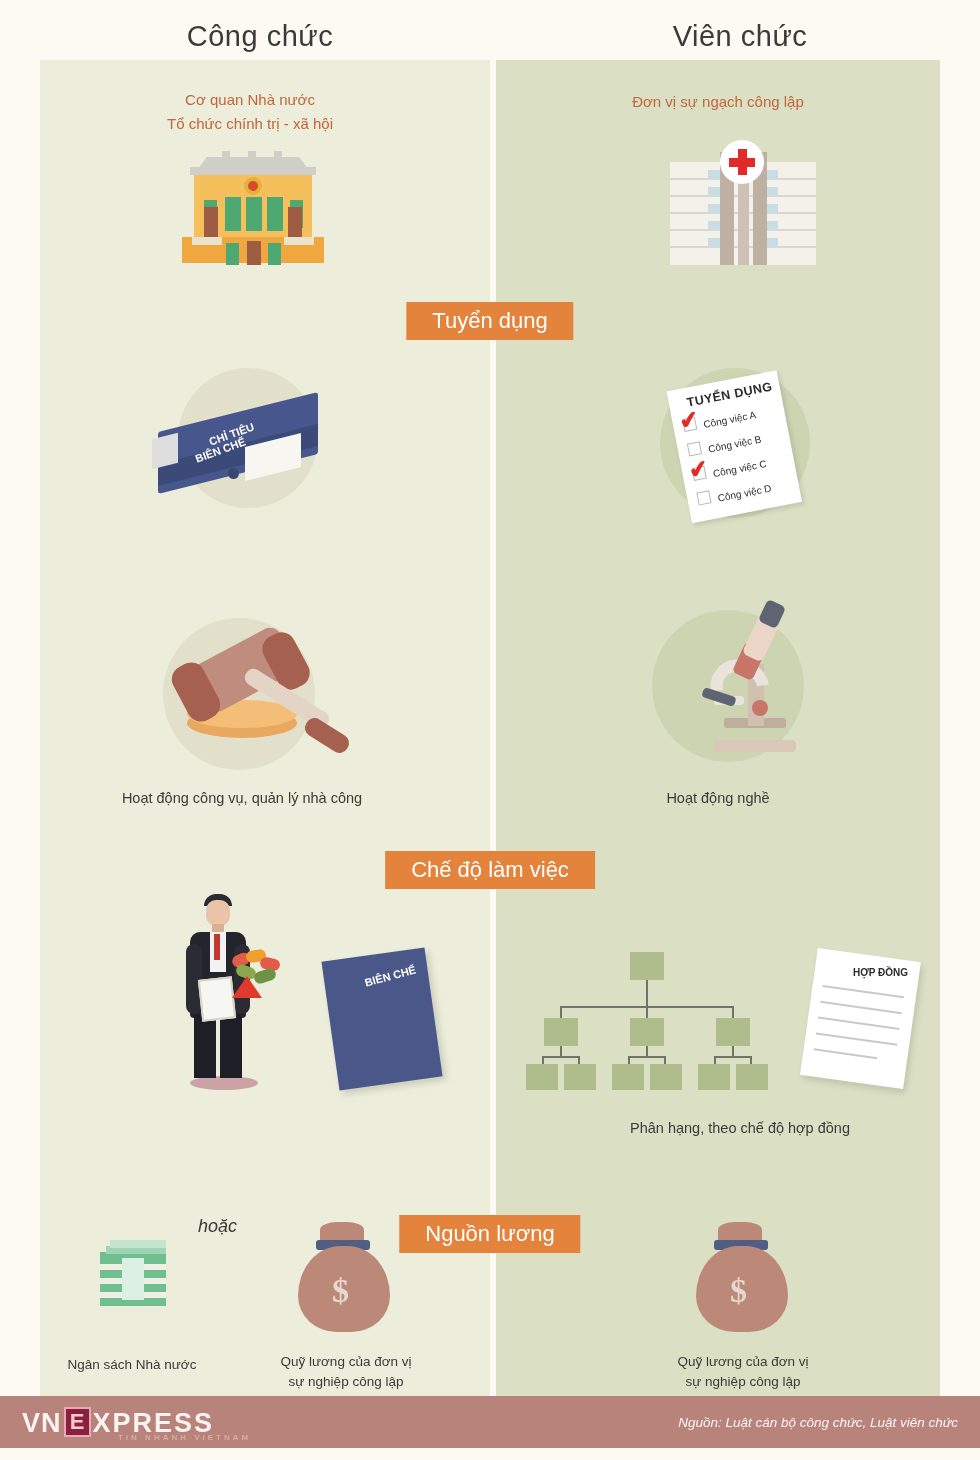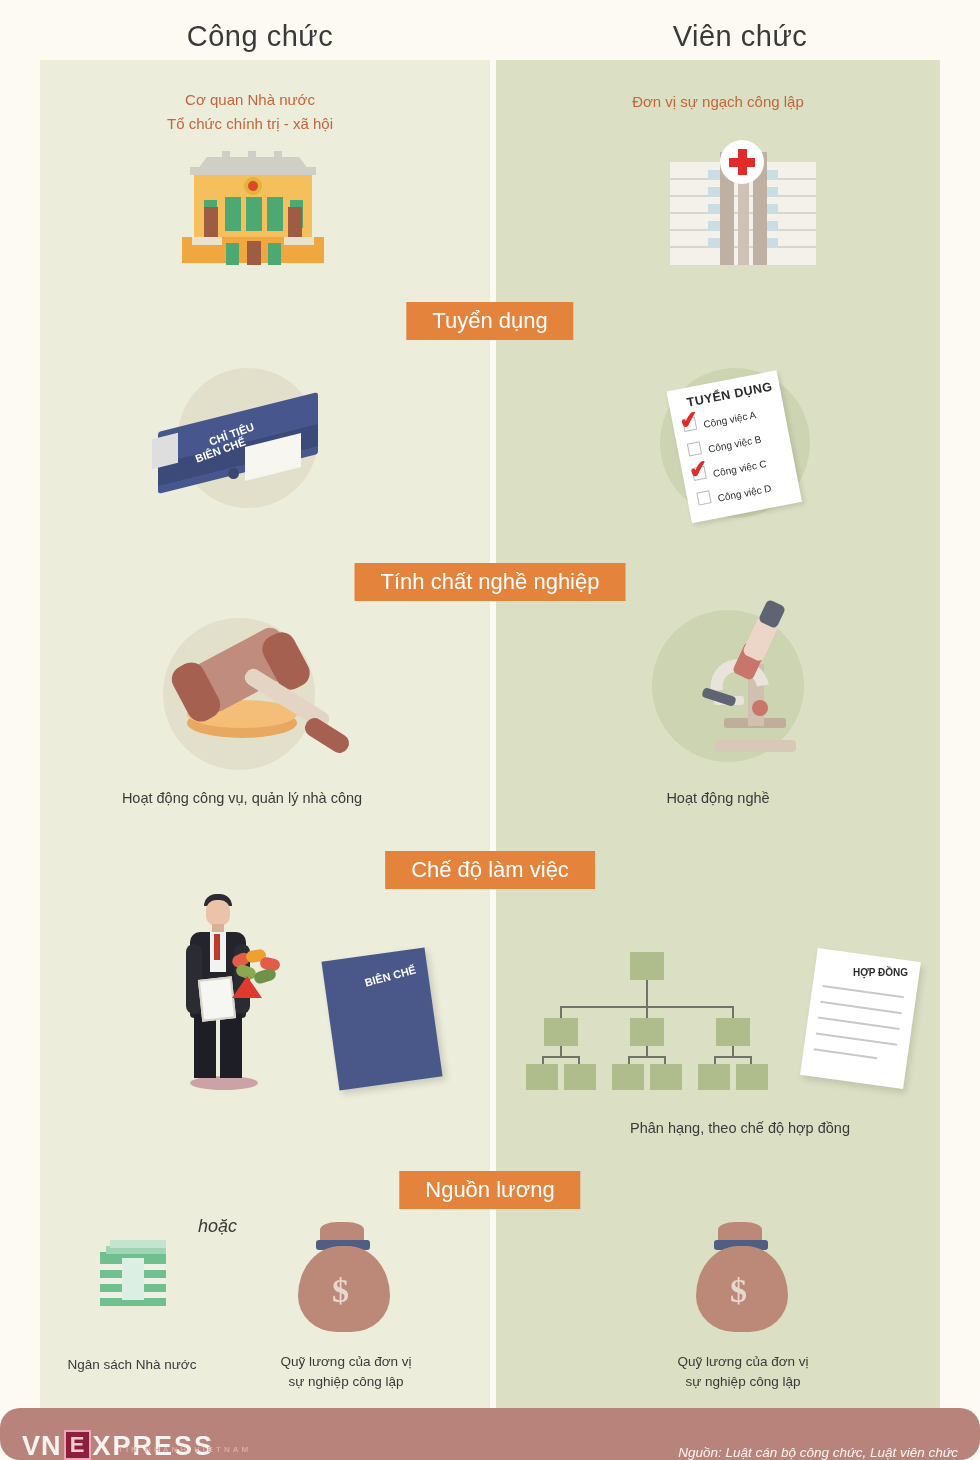--- a/index.html
+++ b/index.html
@@ -74,27 +74,26 @@
     color: #3A3A3A;
   }
 
   
   .blob { position: absolute; border-radius: 50%; }
   .blob.cream { background: #E2E0CA; }
   .blob.sage  { background: #CDD4B2; }
 
   
   .footer {
-    position: absolute; left: 0; bottom: 0;
+    position: absolute; left: 0; bottom: 12px;
     width: 980px; height: 52px;
     background: #B8837A;
-    display: flex; align-items: flex-end;
+    display: flex; align-items: center;
     justify-content: space-between;
     padding: 0 22px;
-    border-radius: 20px;
   }
   .logo { display: flex; align-items: flex-end; }
   .logo .vn {
     color: #FBF3F1; font-weight: bold; font-size: 27px;
     letter-spacing: 1px; line-height: 28px;
   }
   .logo .ebox {
     background: #8C1F3C; border: 2px solid #E8A8B6;
     width: 27px; height: 30px; margin: 0 2px;
     display: flex; align-items: center; justify-content: center;
@@ -257,21 +256,20 @@
     <div class="dark-label" style="left:40px; top:65px; font-size:10px; font-weight:normal;">Công việc B</div>
 
     <div class="icon-abs" style="left:20px; top:86px; width:13px; height:13px; border:1.6px solid #B8B8B8;"></div>
     <div class="icon-abs" style="left:17px; top:79px; width:22px; height:18px; color:#E02B28; font-size:23px; font-weight:bold; line-height:18px;">✔</div>
     <div class="dark-label" style="left:40px; top:90px; font-size:10px; font-weight:normal;">Công việc C</div>
 
     <div class="icon-abs" style="left:20px; top:111px; width:13px; height:13px; border:1.6px solid #B8B8B8;"></div>
     <div class="dark-label" style="left:40px; top:115px; font-size:10px; font-weight:normal;">Công việc D</div>
   </div>
 
-  <div class="banner" style="top:563px;">Tính chất nghề nghiệp</div>
 
   <div class="blob cream" style="left:163px; top:618px; width:152px; height:152px;"></div>
   <div class="icon-abs" style="left:163px; top:618px; width:185px; height:160px;">
 
     <div class="icon-abs" style="left:24px; top:90px; width:110px; height:30px; border-radius:50%; background:#E8A860;"></div>
     <div class="icon-abs" style="left:24px; top:82px; width:110px; height:28px; border-radius:50%; background:#F5BE78;"></div>
 
     <div class="icon-abs" style="left:30px; top:26px; width:100px; height:52px; background:#C08C7E; border-radius:12px; transform:rotate(-28deg);"></div>
     <div class="icon-abs" style="left:16px; top:44px; width:34px; height:60px; background:#A5604F; border-radius:14px; transform:rotate(-28deg);"></div>
     <div class="icon-abs" style="left:106px; top:14px; width:34px; height:58px; background:#A5604F; border-radius:14px; transform:rotate(-28deg);"></div>
@@ -364,21 +362,21 @@
     <div class="doc-paper" style="left:12px; top:6px; width:104px; height:128px; box-shadow:3px 4px 6px rgba(0,0,0,.12);"></div>
     <div class="dark-label" style="left:50px; top:16px; font-size:10px; transform:rotate(-8deg);">HỢP ĐỒNG</div>
     <div class="doc-line" style="left:22px; top:42px; width:82px;"></div>
     <div class="doc-line" style="left:22px; top:58px; width:82px;"></div>
     <div class="doc-line" style="left:22px; top:74px; width:82px;"></div>
     <div class="doc-line" style="left:22px; top:90px; width:82px;"></div>
     <div class="doc-line" style="left:22px; top:106px; width:64px;"></div>
   </div>
   <div class="caption" style="left:560px; top:1118px;">Phân hạng, theo chế độ hợp đồng</div>
 
-  <div class="banner" style="top:1171px;">Nguồn lương</div>
+  <div class="banner" style="top:1215px;">Nguồn lương</div>
 
   <div class="icon-abs" style="left:94px; top:1238px; width:90px; height:86px;">
     <div class="icon-abs" style="left:6px; top:14px; width:66px; height:54px; background:#6FBF8F;"></div>
     <div class="icon-abs" style="left:12px; top:8px; width:60px; height:8px; background:#9FD4B4;"></div>
     <div class="icon-abs" style="left:16px; top:2px; width:56px; height:8px; background:#C3E4CF;"></div>
     <div class="icon-abs" style="left:6px; top:26px; width:66px; height:6px; background:#EFEFE6;"></div>
     <div class="icon-abs" style="left:6px; top:40px; width:66px; height:6px; background:#EFEFE6;"></div>
     <div class="icon-abs" style="left:6px; top:54px; width:66px; height:6px; background:#EFEFE6;"></div>
     <div class="icon-abs" style="left:28px; top:20px; width:22px; height:42px; background:#DCEFE3;"></div>
   </div>

